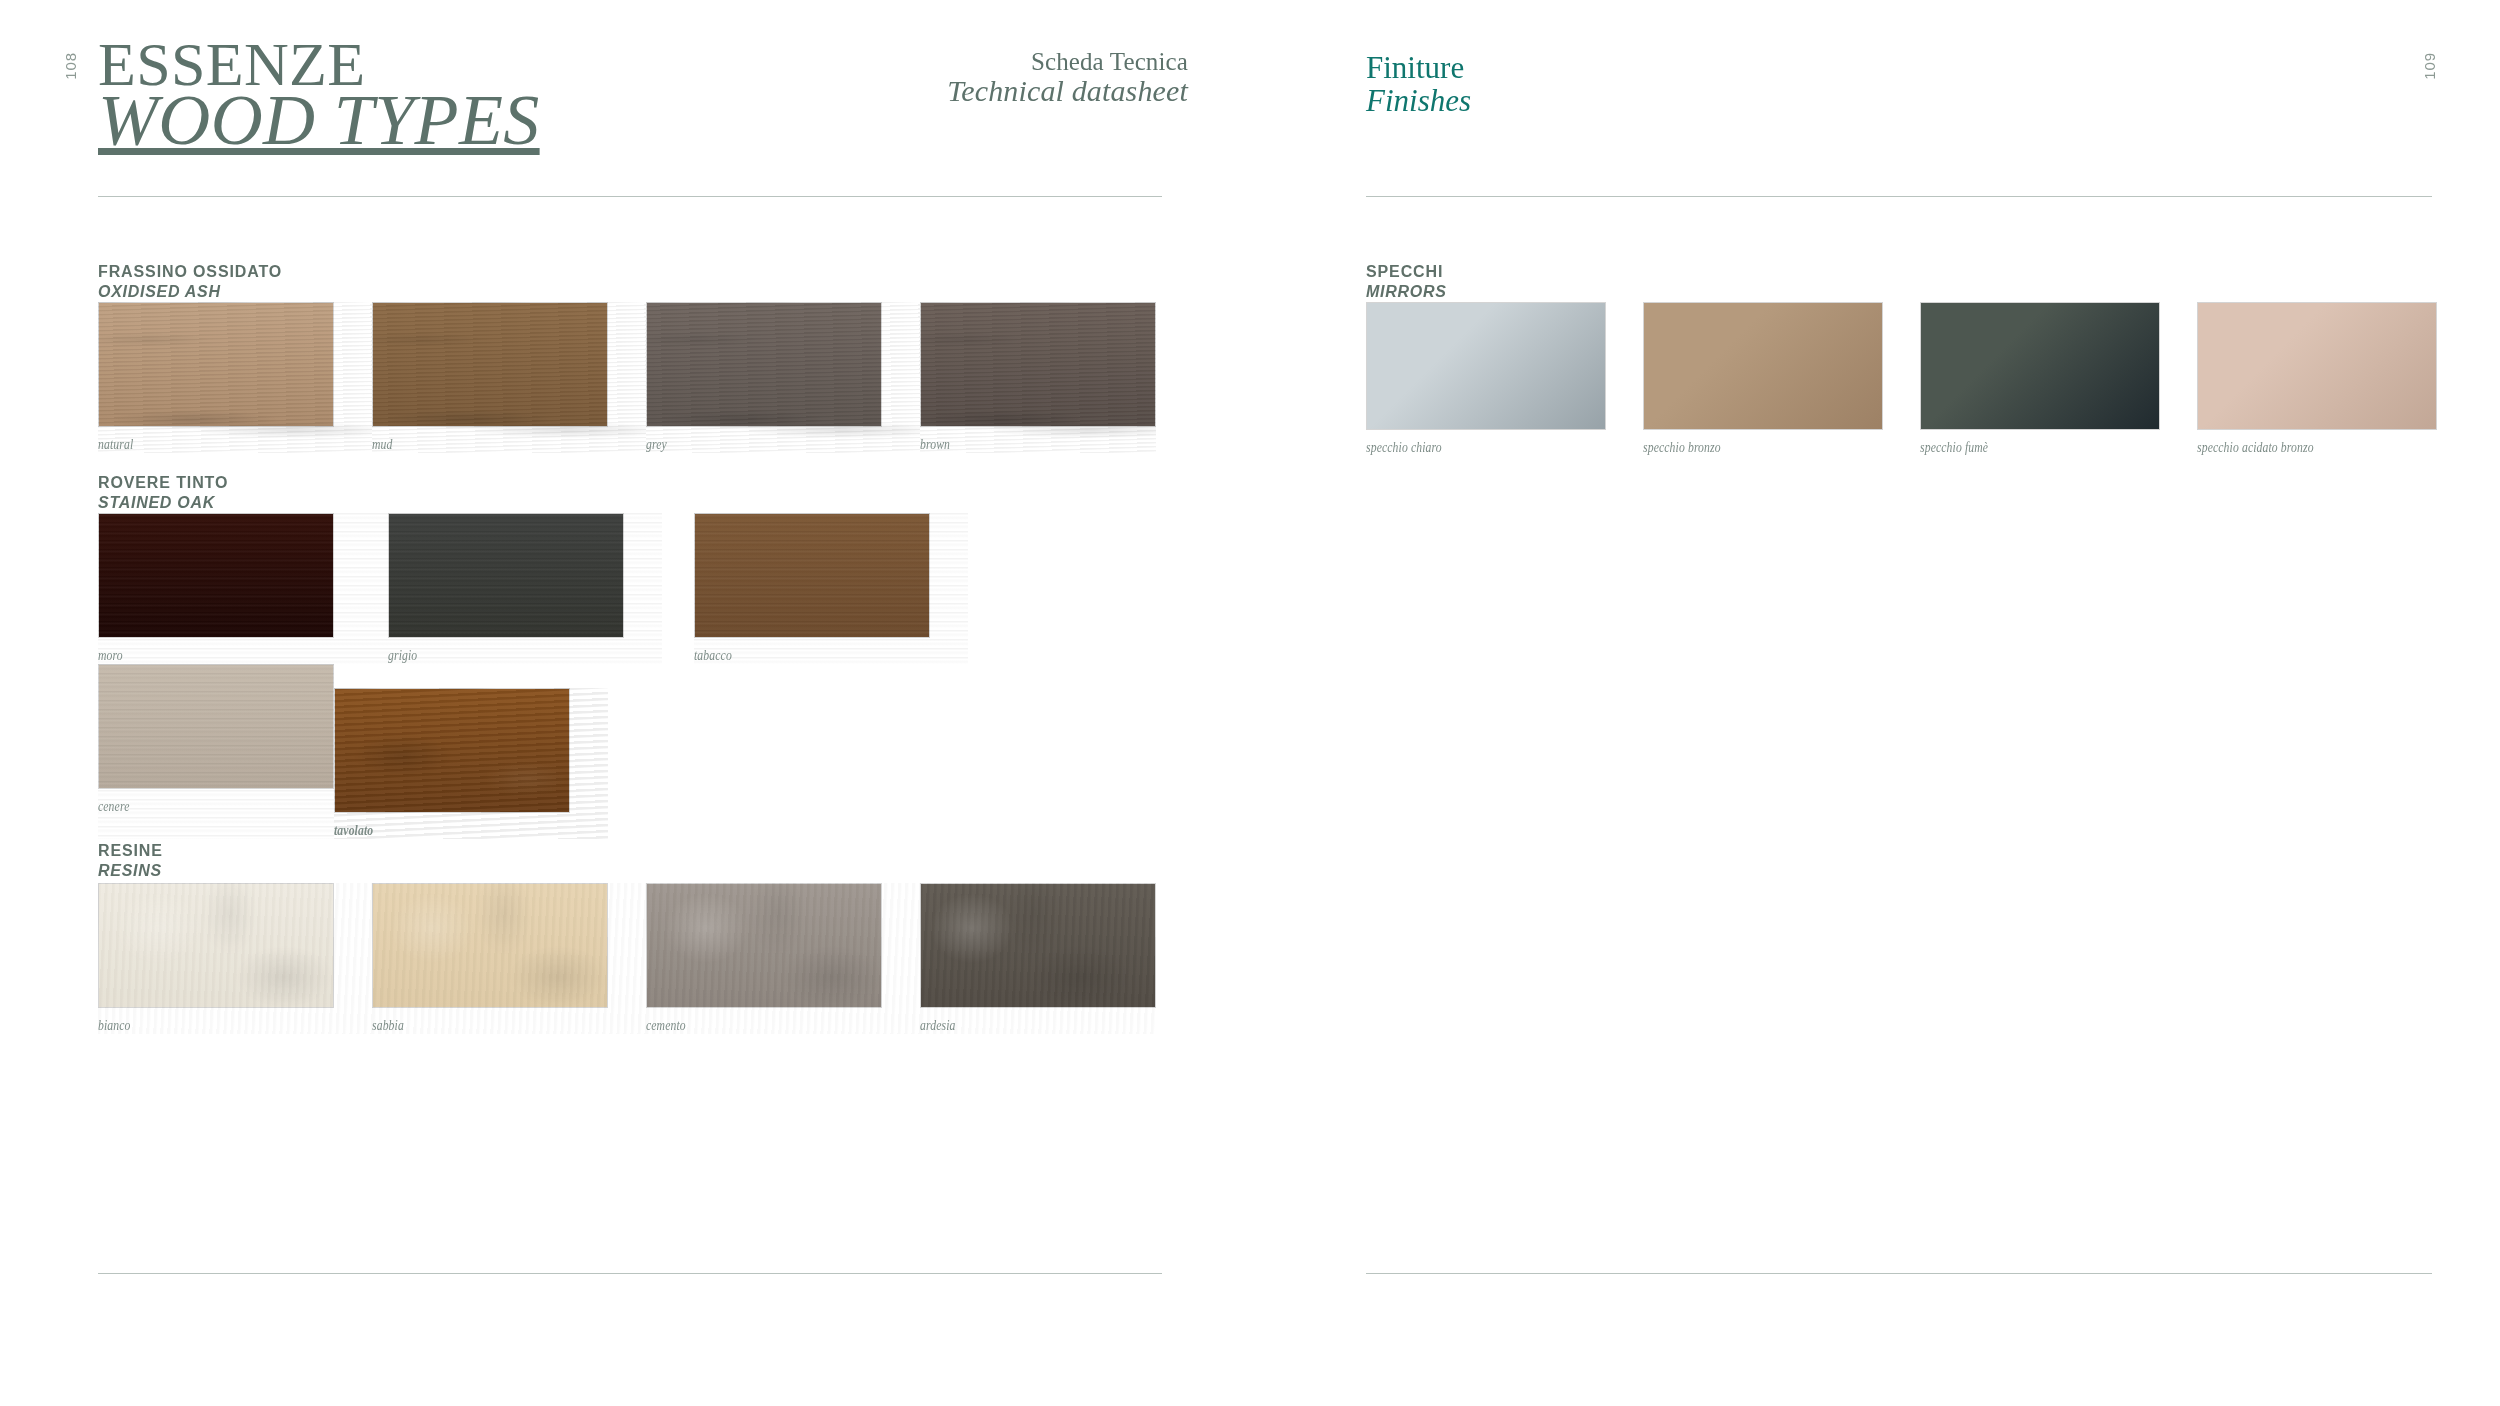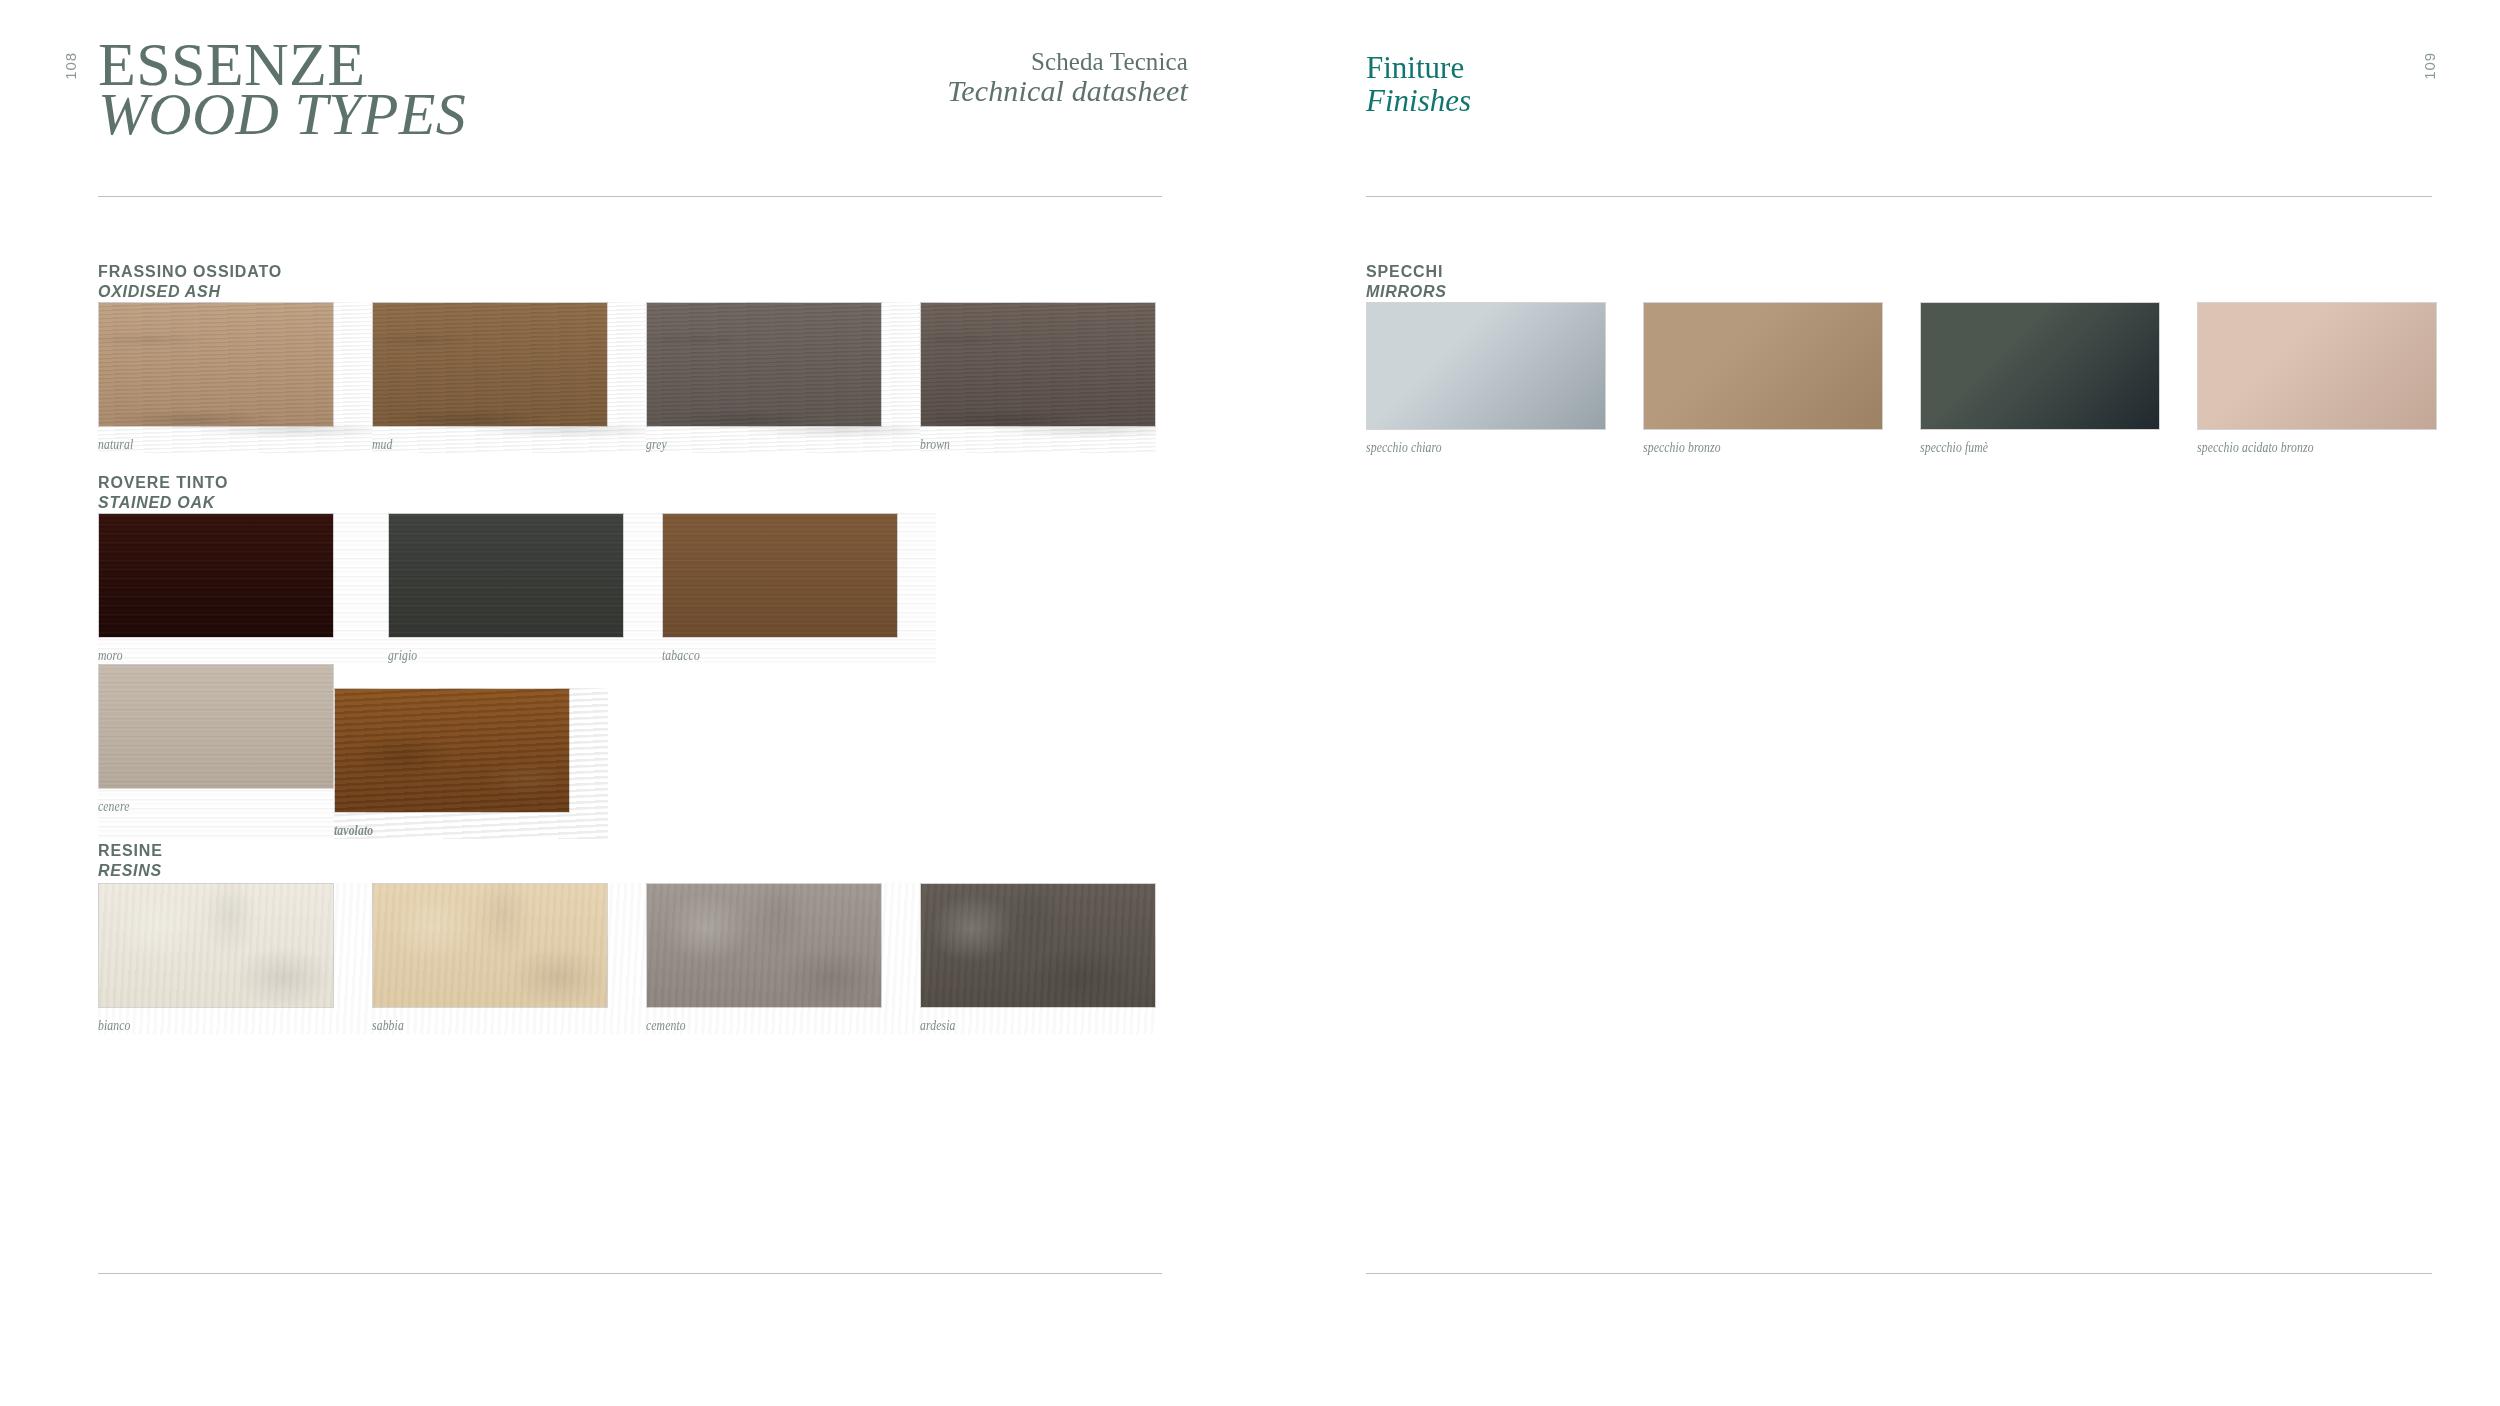--- a/index.html
+++ b/index.html
@@ -35,22 +35,22 @@
     color:#5d726b;
     line-height:.92;
     white-space:nowrap;
   }
   .essenze-block{left:98px;top:36px;}
   .essenze-line1{
     font-size:62px;letter-spacing:.005em;
     color:#5d726b;display:block;
   }
   .essenze-line2{
-    font-size:60px;font-style:italic;letter-spacing:.005em;
-    color:#5d726b;display:block;margin-top:-6px;
+    font-size:72px;font-style:italic;letter-spacing:.005em;
+    color:#5d726b;display:block;margin-top:-6px;text-decoration:underline;
   }
   .datasheet-block{
     position:absolute;right:62px;top:48px;text-align:right;
     font-family:"Liberation Serif",serif;color:#5d726b;line-height:1.08;
   }
   .datasheet-line1{font-size:25px;display:block;letter-spacing:.005em;}
   .datasheet-line2{font-size:30px;font-style:italic;display:block;letter-spacing:.005em;}
 
   .finiture-block{
     position:absolute;left:1366px;top:51px;text-align:left;
@@ -208,21 +208,21 @@
           <span class="grain grain-h"></span>
         </span>
         <span class="sw-label">moro</span>
       </div>
       <div class="cell" style="width:274px;padding-left:16px;">
         <span class="swatch sw-wood" style="background: linear-gradient(rgb(62, 64, 62) 0%, rgb(50, 52, 47) 100%);">
           <span class="grain grain-h"></span>
         </span>
         <span class="sw-label">grigio</span>
       </div>
-      <div class="cell" style="width:274px;">
+      <div class="cell" style="width:274px;margin-left:32px;">
         <span class="swatch sw-wood" style="background: linear-gradient(rgb(125, 88, 54) 0%, rgb(109, 75, 45) 100%);">
           <span class="grain grain-h"></span>
         </span>
         <span class="sw-label">tabacco</span>
       </div>
       <div class="cell" style="width:236px;">
         <span class="swatch sw-wood" style="background: linear-gradient(rgb(198, 187, 173) 0%, rgb(182, 170, 156) 100%);">
           <span class="grain grain-h"></span>
         </span>
         <span class="sw-label">cenere</span>

